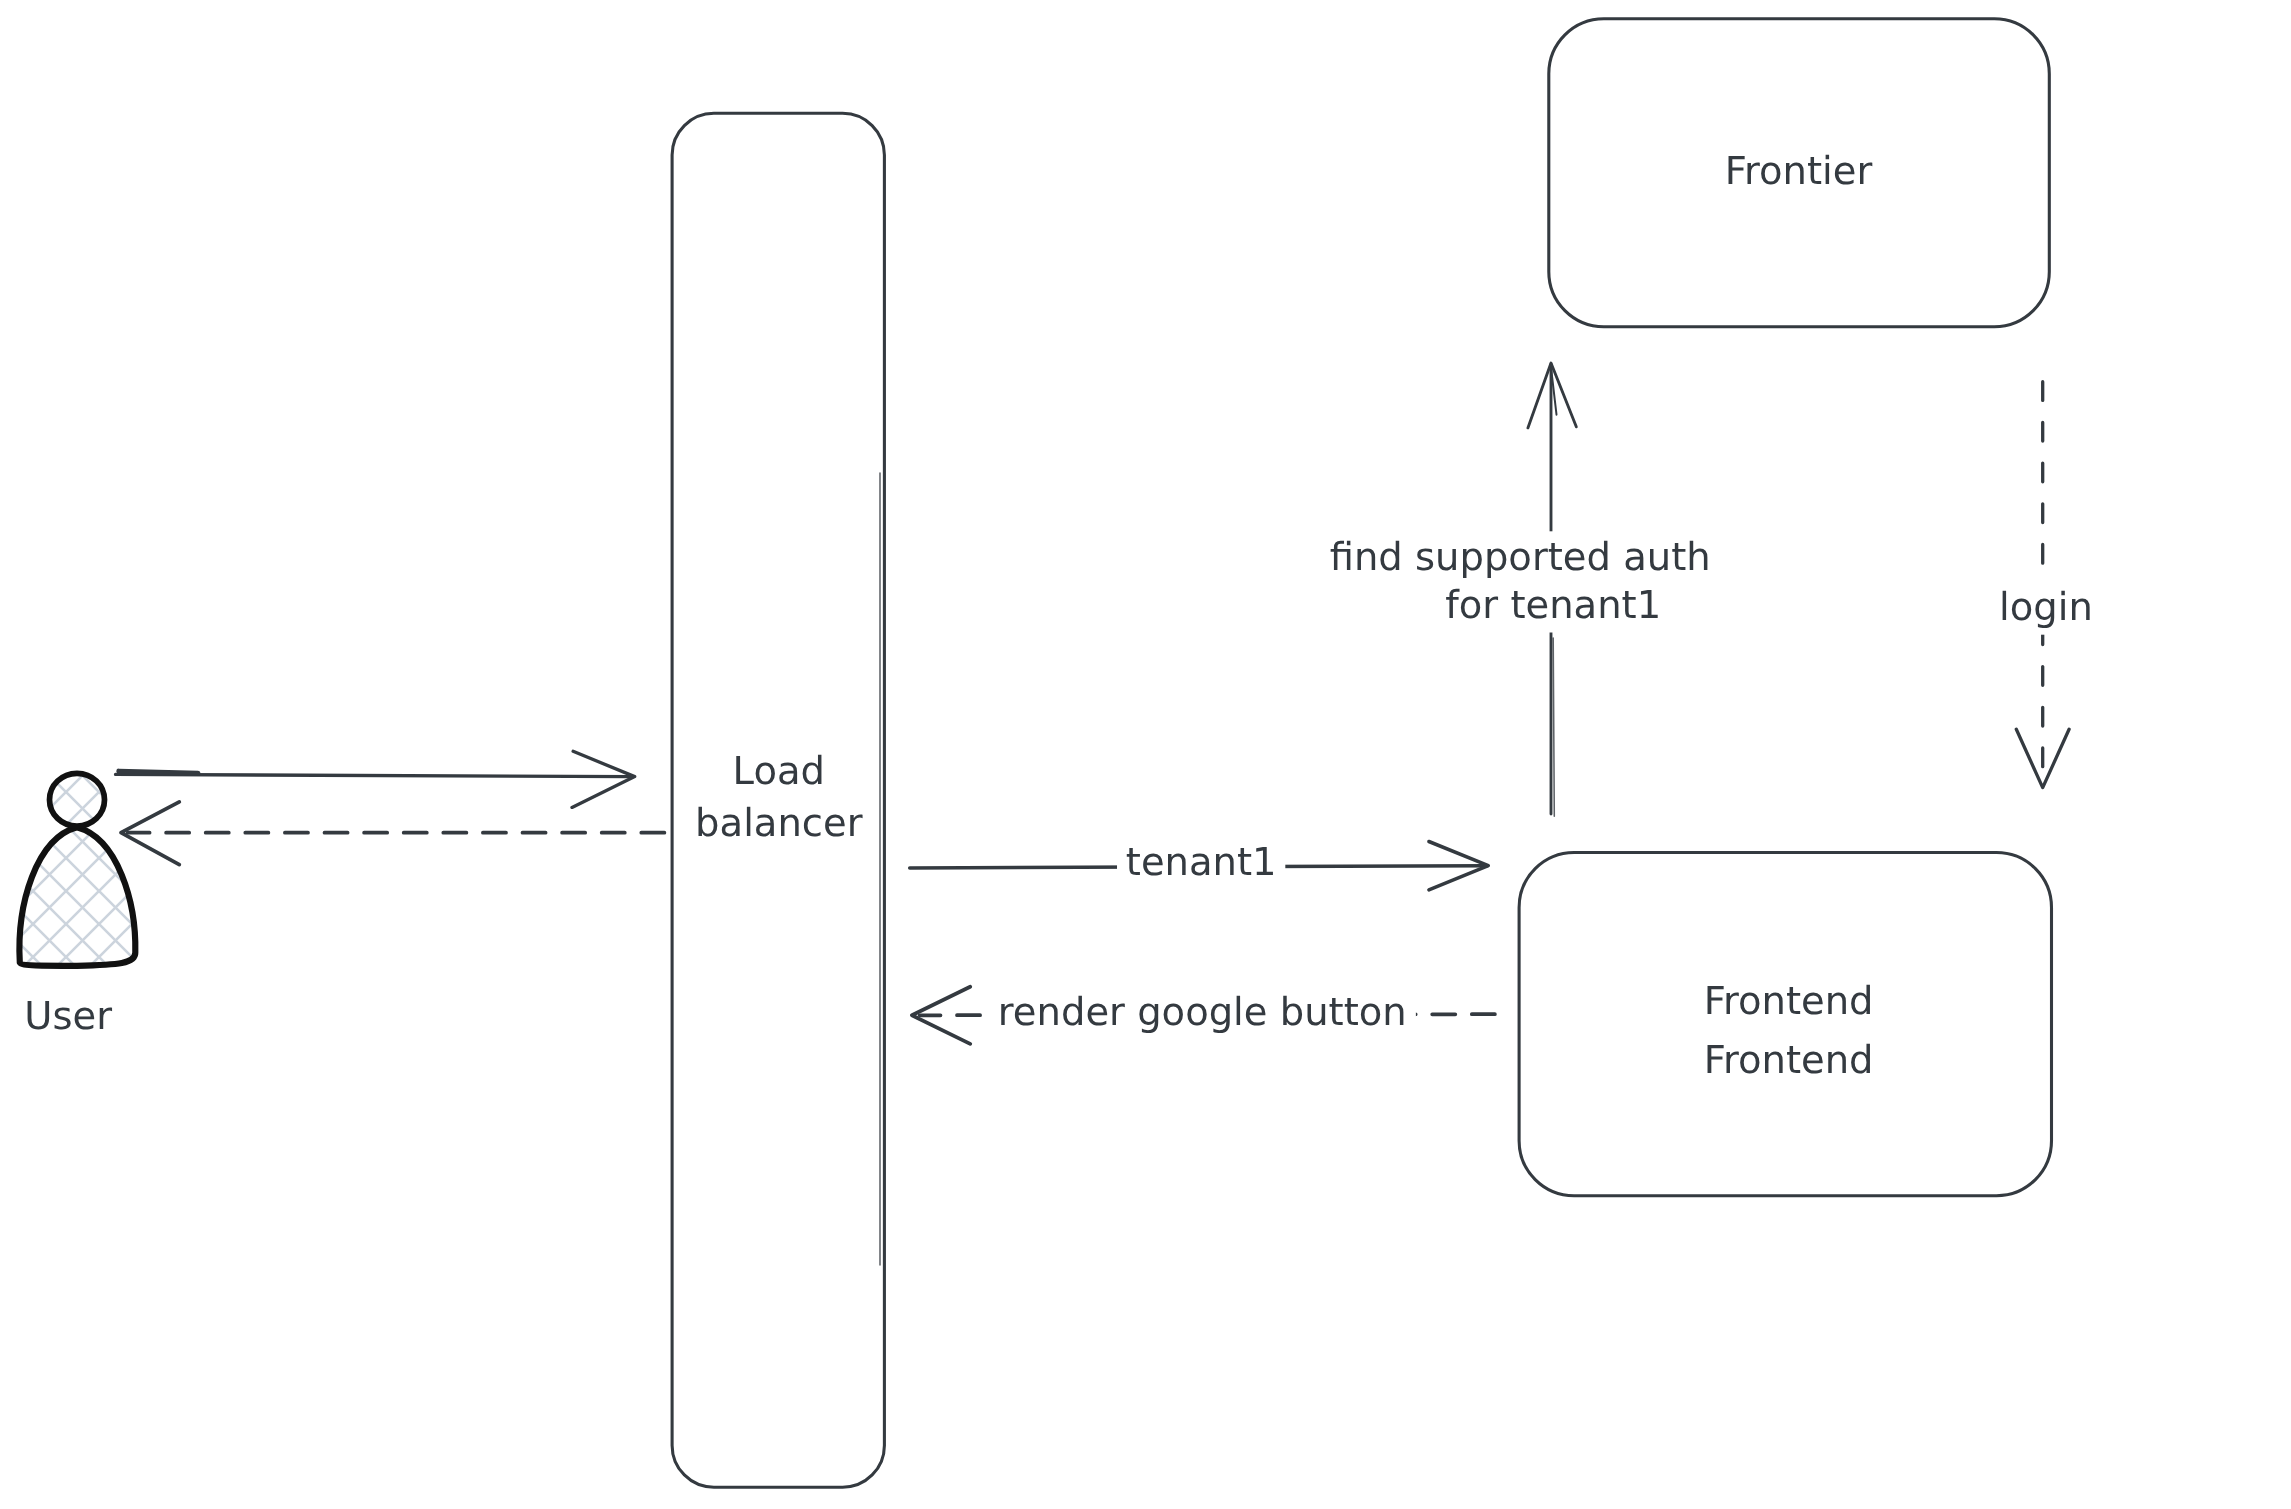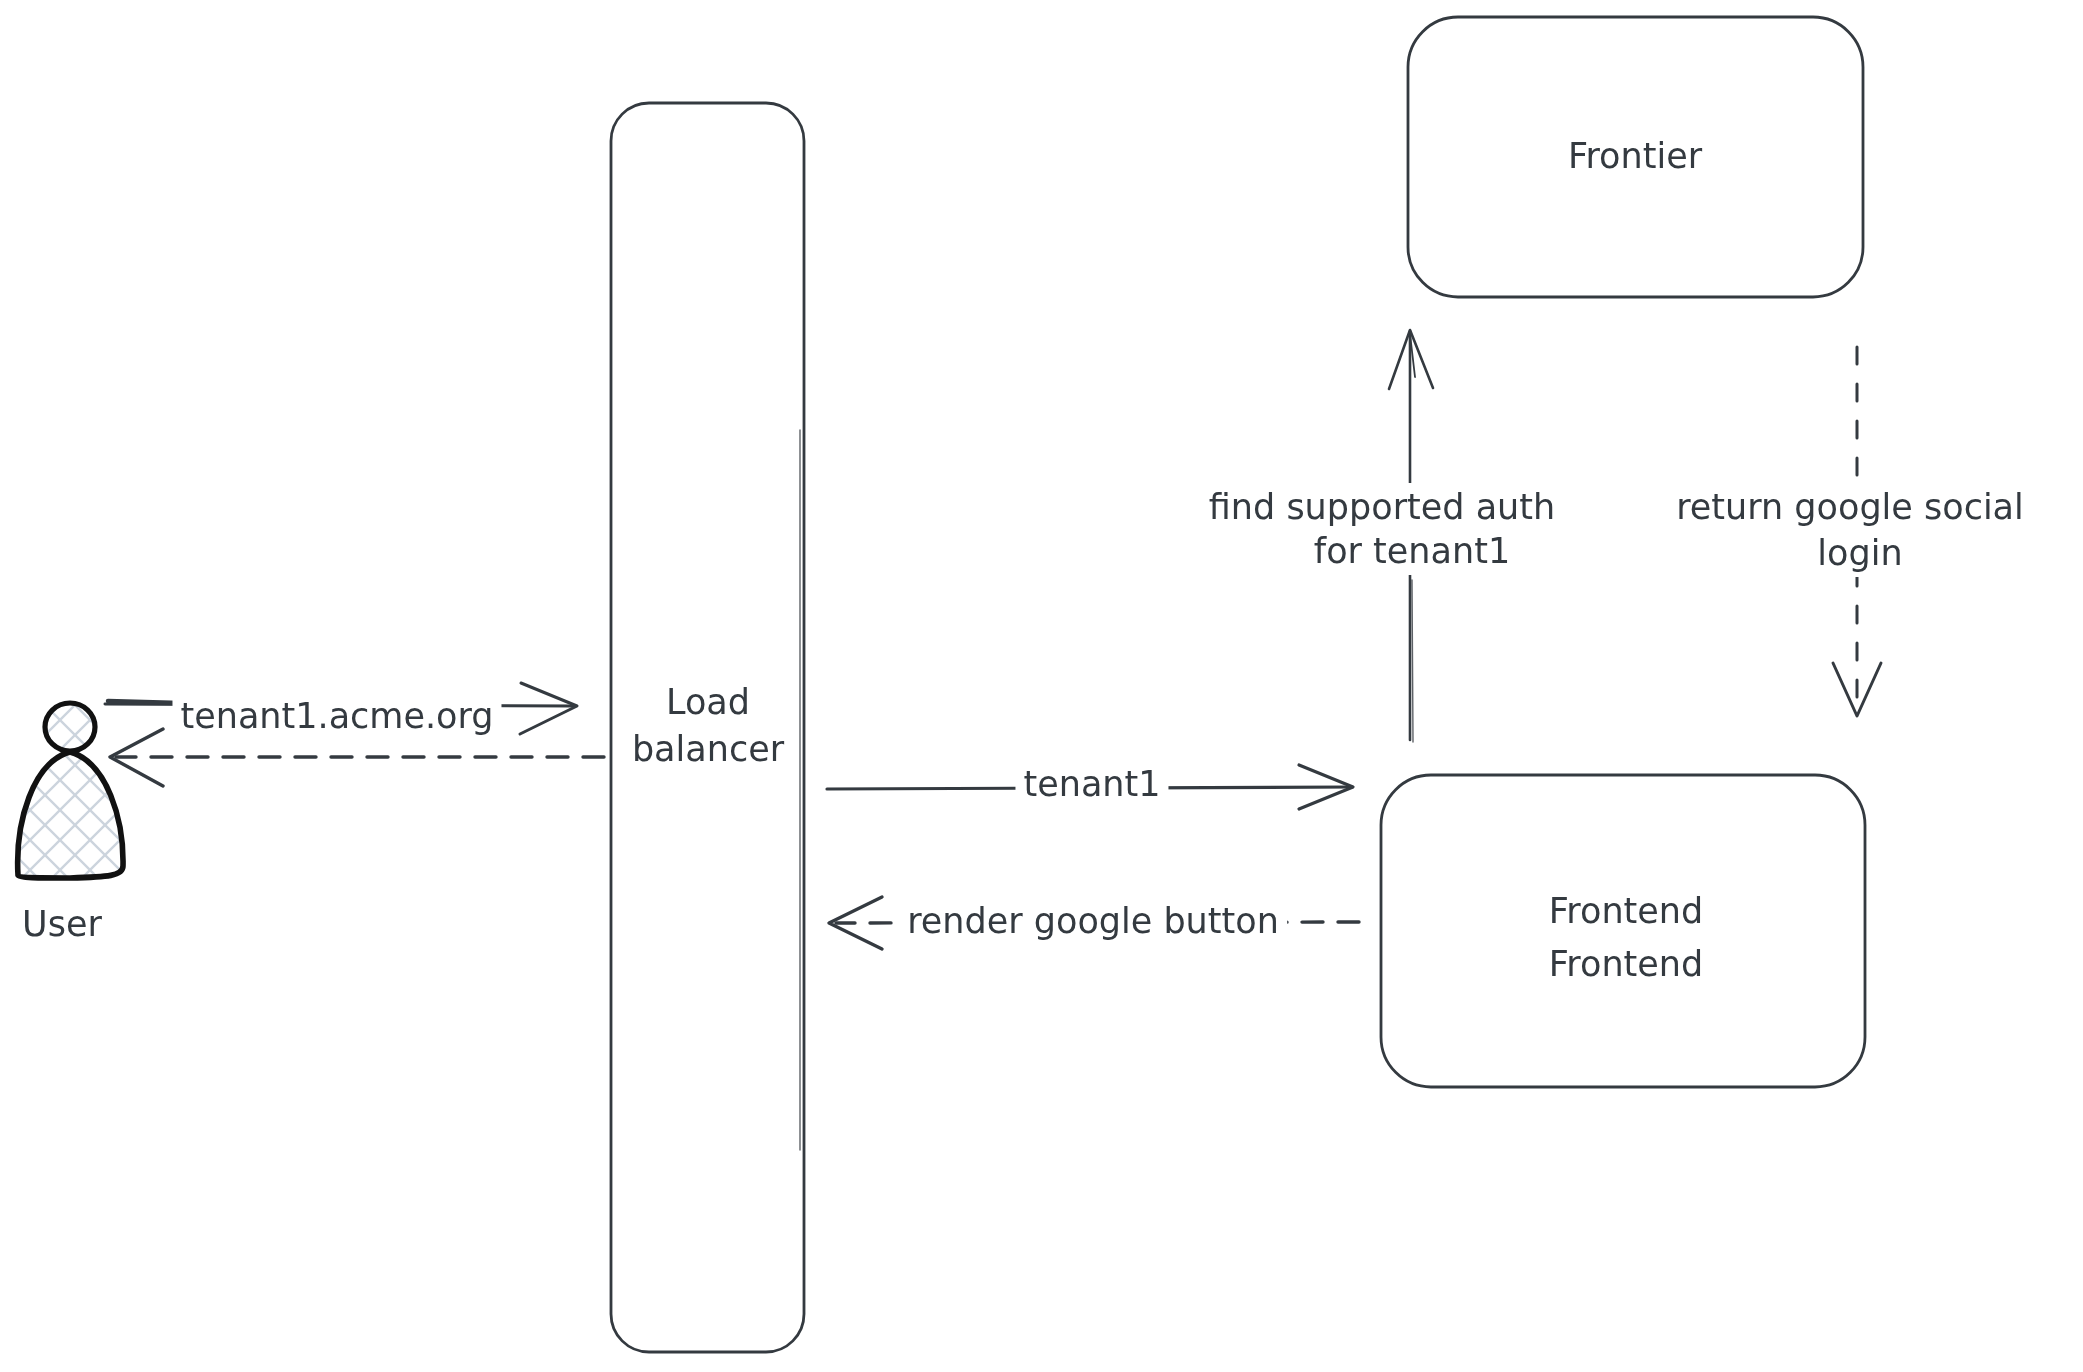--- a/index.html
+++ b/index.html
@@ -102,25 +102,23 @@
     <div>balancer</div>
   </div>
 
   <div class="lbl" style="left:1635px;top:156px;">Frontier</div>
 
   <div class="lbl fm-label" style="left:1626px;top:938px;">
     <div>Frontend</div>
     <div>Frontend</div>
   </div>
 
-  <div class="lbl" style="left:337px;top:716px;">tenant1.acme.org</div>
 
   <div class="lbl" style="left:1092px;top:784px;">tenant1</div>
 
   <div class="lbl" style="left:1382px;top:507px;">find supported auth</div>
 
   <div class="lbl" style="left:1093px;top:921px;">render google button</div>
   <div class="lbl" style="left:1412px;top:551px;">for tenant1</div>
 
-  <div class="lbl" style="left:1850px;top:507px;">return google social</div>
   <div class="lbl" style="left:1860px;top:553px;text-align:center;">login</div>
 
 </div>
 
 </body></html>

